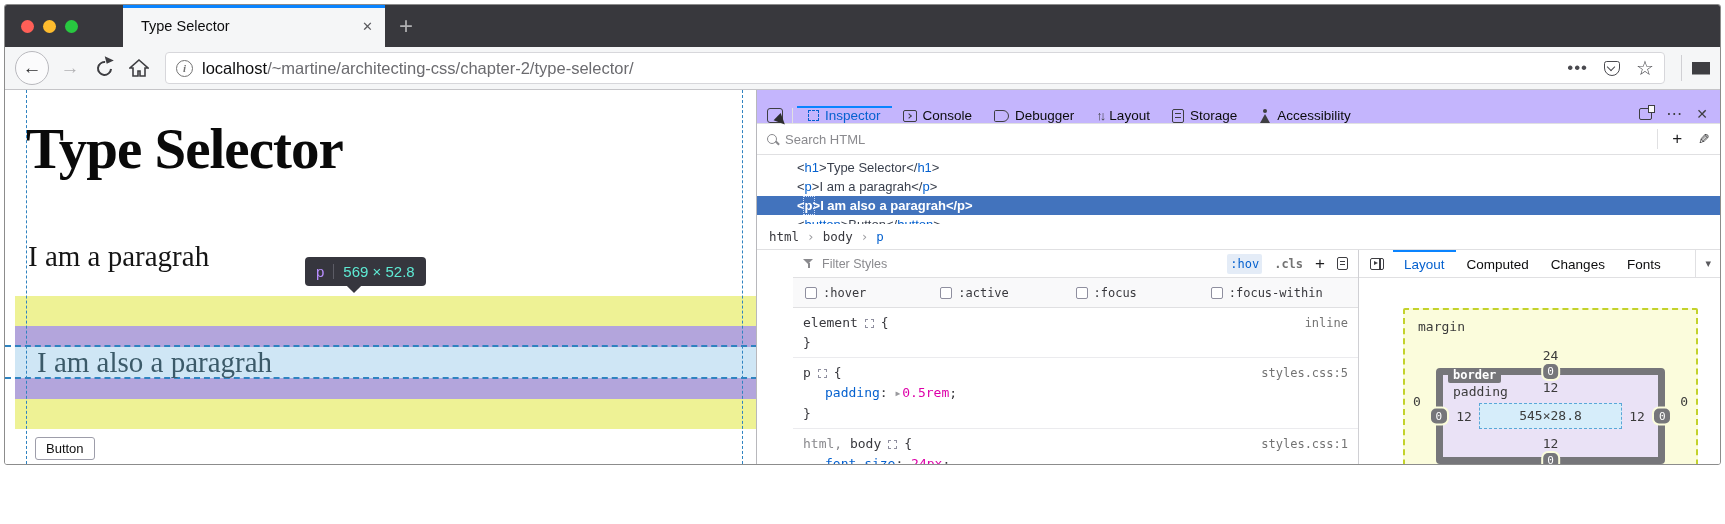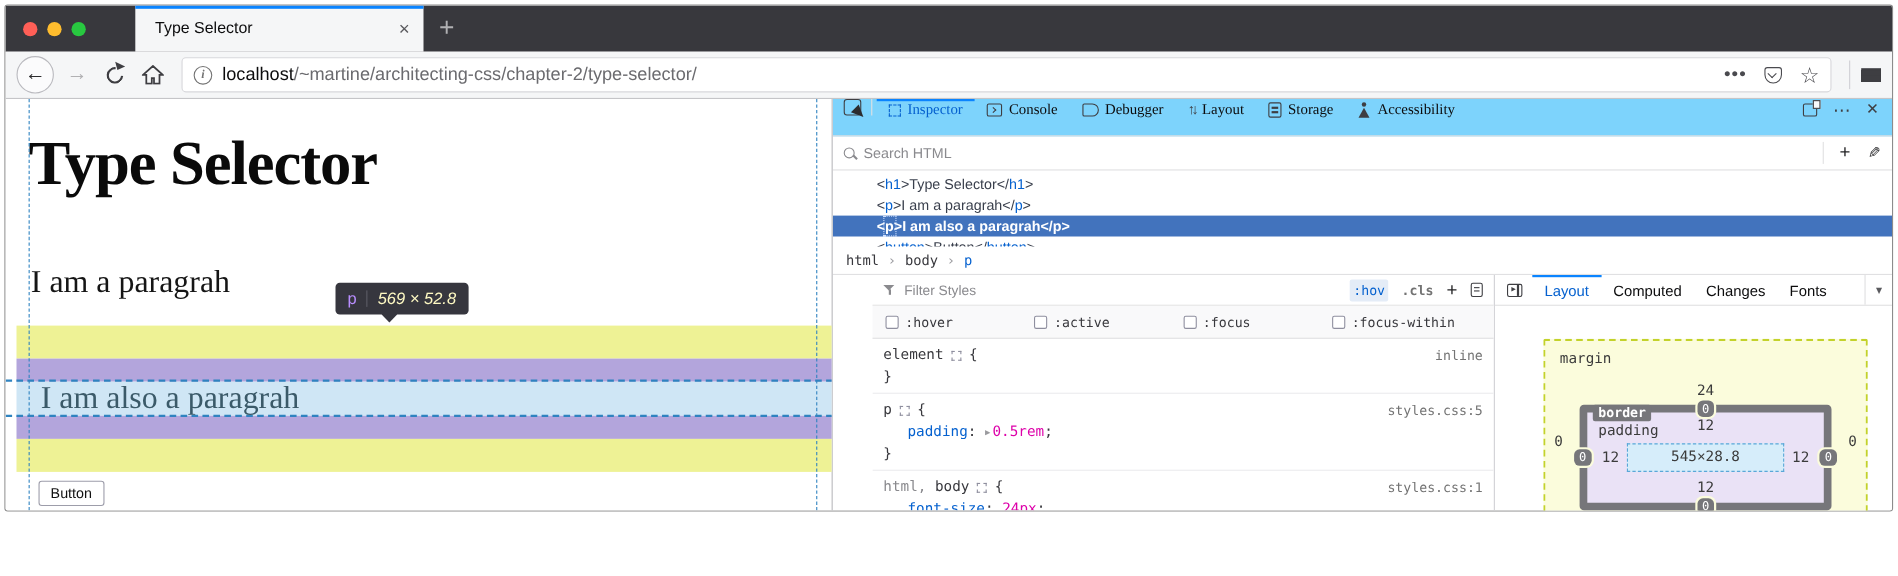--- a/index.html
+++ b/index.html
@@ -65,27 +65,27 @@
   .guide-h { position:absolute; left:0; width:752px; height:0; border-top:2px dashed #2f83c0; z-index:2; }
   .gv1 { left:21px; } .gv2 { left:737px; }
   .gh1 { top:255px; } .gh2 { top:287px; }
   .page-button { position:absolute; left:30px; top:347px; font-family:"Liberation Sans",sans-serif;
                  font-size:13px; color:#111; background:#fff; border:1px solid #9d9daa; border-radius:3px;
                  padding:3px 10px; z-index:3; }
   .tooltip { position:absolute; left:300px; top:167px; z-index:5; background:#36363e; border-radius:4px;
              display:flex; align-items:center; gap:9px; padding:6px 11px; font-family:"Liberation Sans",sans-serif; }
   .tooltip .tag { color:#b98eff; font-size:15px; }
   .tooltip .sep { width:1px; height:15px; background:#5c5c66; }
-  .tooltip .dim { color:#fef9c3; font-size:15px;font-style:italic; }
+  .tooltip .dim { color:#5eead4; font-size:15px; }
   .tooltip-arrow { position:absolute; left:44px; bottom:-5px; width:10px; height:10px; background:#36363e; transform:rotate(45deg); }
 
   
   .devtools { flex:1; display:flex; flex-direction:column; background:#fff; min-width:0; font-size:13px; color:#0c0c0d; }
-  .dt-toolbar { height:34px; flex:0 0 auto; background:#7dd3fc; border-bottom:1px solid #e0e0e2;
-                display:flex; align-items:flex-start;font-family:Liberation Serif, serif; }
+  .dt-toolbar { height:34px; flex:0 0 auto; background:#c4b5fd; border-bottom:1px solid #e0e0e2;
+                display:flex; align-items:flex-end; }
   .picker-btn { display:flex; align-items:center; justify-content:center; width:36px; border-right:1px solid #e0e0e2; }
   .picker-ic { position:relative; width:16px; height:15px; border:1.6px solid #3e3e42; border-radius:3px; }
   .picker-ic i { position:absolute; right:-4px; bottom:-4px; width:0; height:0;
                  border-left:5px solid transparent; border-right:5px solid transparent; border-bottom:11px solid #2c2c2e;
                  transform:rotate(135deg); }
   .dt-tabs { display:flex; align-items:stretch; flex:1; padding-left:4px; }
   .dt-tab { display:flex; align-items:center; gap:6px; padding:0 11px; font-size:13.5px; color:#0c0c0d;
             border-top:2px solid transparent; }
   .dt-tab.active { color:#0561cf; border-top-color:#0a84ff; }
   .ic-inspector { width:11px; height:11px; border:1.4px dashed #0561cf; }

